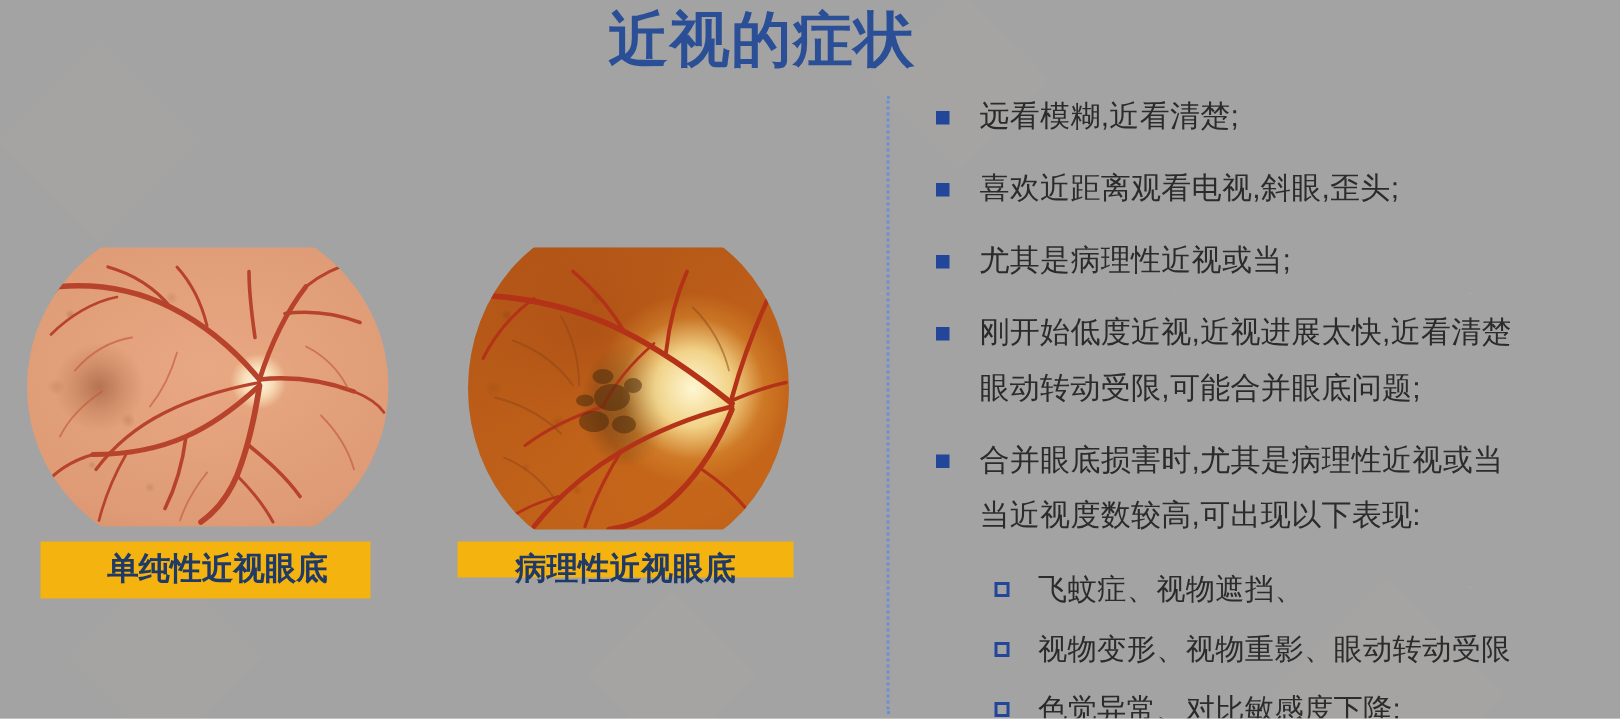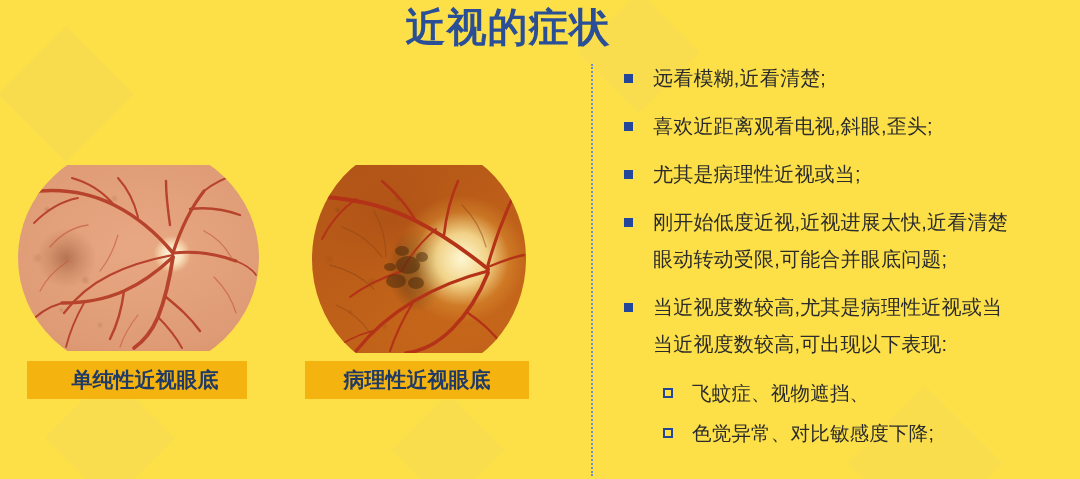--- a/index.html
+++ b/index.html
@@ -12,21 +12,21 @@
     height: 479px;
     overflow: hidden;
     font-family: "Liberation Sans", "DejaVu Sans", sans-serif;
     background: #fbfaf9;
   }
 
   #slide {
     position: relative;
     width: 1080px;
     height: 479px;
-    background: #fde047;
+    background: #a3a3a3;
     overflow: hidden;
   }
 
   
   .bg-watermark {
     position: absolute;
     inset: 0;
     pointer-events: none;
     background-image:
       linear-gradient(45deg,  rgba(205,196,188,0.17) 0.9px, transparent 1px),
@@ -120,21 +120,21 @@
     position: absolute;
     background: #f5b30f;
     color: #1f3a66;
     font-weight: bold;
     font-size: 21px;
     line-height: 38px;
     text-align: center;
     white-space: nowrap;
   }
   .caption.left  { left: 27px;  top: 361px; width: 204px; height: 38px; padding-left: 16px; }
-  .caption.right { left: 305px; top: 361px; width: 224px; height: 38px; }
+  .caption.right { left: 305px; top: 361px; width: 224px; height: 24px; }
 
   
   #bullets {
     position: absolute;
     left: 620px;
     top: 60px;
     width: 452px;
   }
   .bullet-row {
     position: relative;
@@ -287,30 +287,34 @@
     </div>
 
     <div class="bullet-row">
       <span class="marker"></span>
       <span class="txt">刚开始低度近视,近视进展太快,近看清楚</span>
       <span class="txt l2">眼动转动受限,可能合并眼底问题;</span>
     </div>
 
     <div class="bullet-row">
       <span class="marker"></span>
-      <span class="txt">当近视度数较高,尤其是病理性近视或当</span>
+      <span class="txt">合并眼底损害时,尤其是病理性近视或当</span>
       <span class="txt l2">当近视度数较高,可出现以下表现:</span>
     </div>
 
     <div class="sub-list">
       <div class="sub-row">
         <span class="marker-hollow"></span>
         <span>飞蚊症、视物遮挡、</span>
       </div>
       <div class="sub-row">
         <span class="marker-hollow"></span>
+        <span>视物变形、视物重影、眼动转动受限</span>
+      </div>
+      <div class="sub-row">
+        <span class="marker-hollow"></span>
         <span>色觉异常、对比敏感度下降;</span>
       </div>
     </div>
 
   </div>
 
 </div>
 
 </body></html>

